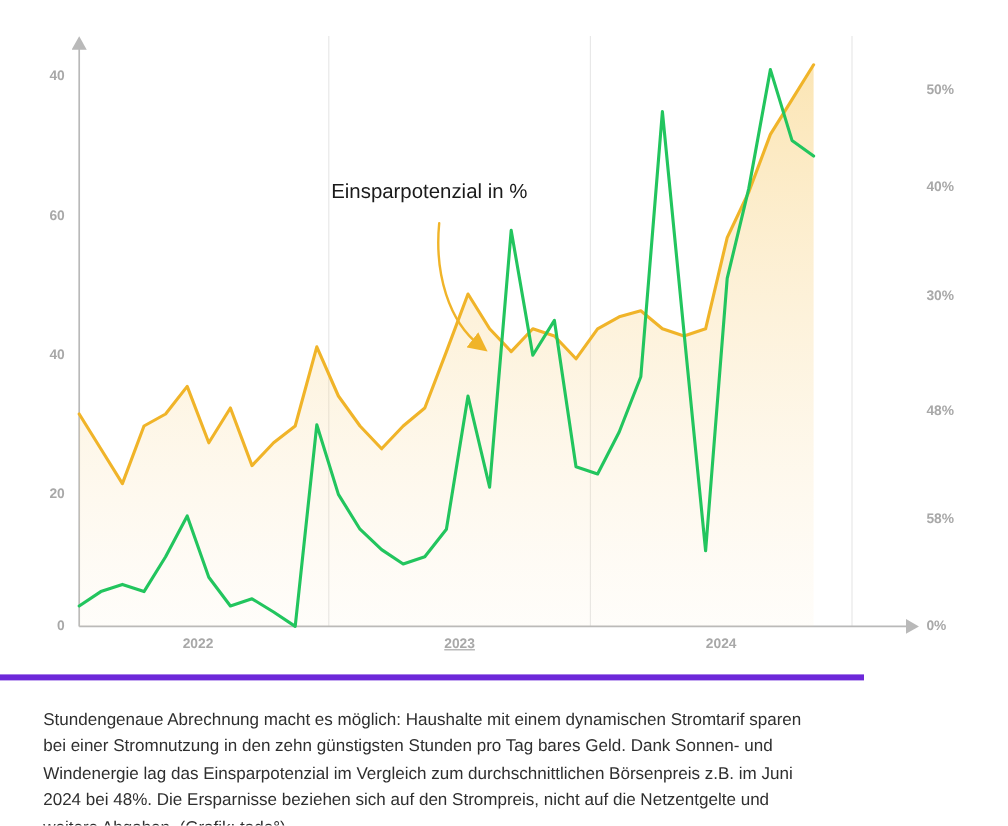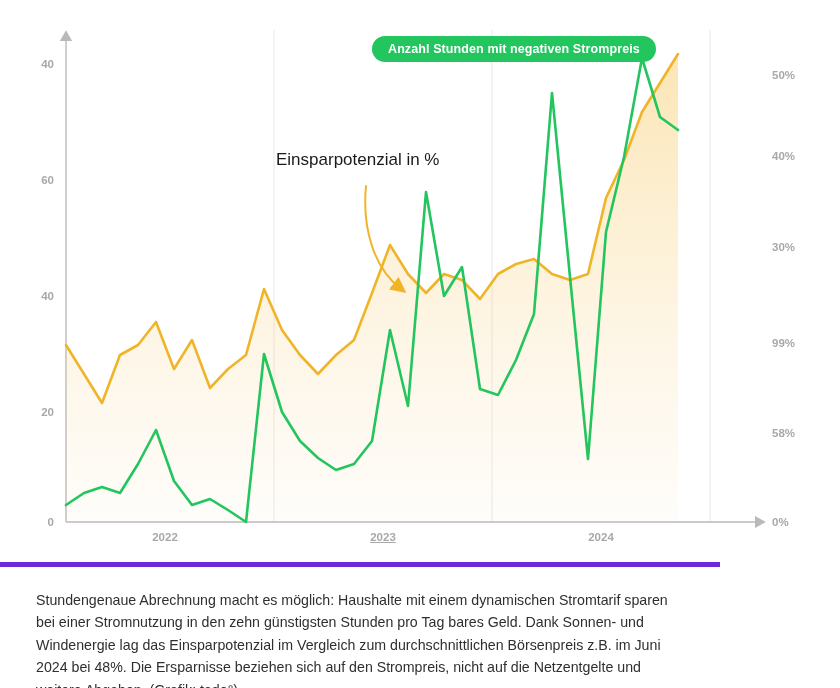--- a/index.html
+++ b/index.html
@@ -78,33 +78,32 @@
       </g>
 
       <path fill="url(#areaFill)" stroke="none" d="M66,345 L84,374 L102,403 L120,355 L138,345 L156,322 L174,369 L192,340 L210,388 L228,369 L246,355 L264,289 L282,330 L300,355 L318,374 L336,355 L354,340 L372,293 L390,245 L408,274 L426,293 L444,274 L462,280 L480,299 L498,274 L516,264 L534,259 L552,274 L570,280 L588,274 L606,198 L624,160 L642,112 L660,83 L678,54 L678,522 L66,522 Z"></path>
       <path fill="none" stroke="#f0b429" stroke-width="2.6" stroke-linejoin="round" stroke-linecap="round" d="M66,345 L84,374 L102,403 L120,355 L138,345 L156,322 L174,369 L192,340 L210,388 L228,369 L246,355 L264,289 L282,330 L300,355 L318,374 L336,355 L354,340 L372,293 L390,245 L408,274 L426,293 L444,274 L462,280 L480,299 L498,274 L516,264 L534,259 L552,274 L570,280 L588,274 L606,198 L624,160 L642,112 L660,83 L678,54"></path>
 
       <path fill="none" stroke="#22c55e" stroke-width="2.6" stroke-linejoin="round" stroke-linecap="round" d="M66,505 L84,493 L102,487 L120,493 L138,464 L156,430 L174,481 L192,505 L210,499 L228,510 L246,522 L264,354 L282,412 L300,441 L318,458 L336,470 L354,464 L372,441 L390,330 L408,406 L426,192 L444,296 L462,267 L480,389 L498,395 L516,360 L534,314 L552,93 L570,277 L588,459 L606,232 L624,157 L642,58 L660,117 L678,130"></path>
 
       <path fill="none" stroke="#f0b429" stroke-width="2" stroke-linecap="round" d="M366,186 C362,228 374,268 400,288" marker-end="url(#arrowHead)"></path>
     </svg>
 
-    <div class="badge">Anzahl Stunden mit negativen Strompreis</div>
     <div class="anno">Einsparpotenzial in %</div>
 
     <div class="axis-label ylabel-left" style="left:26px;top:58px;">40</div>
     <div class="axis-label ylabel-left" style="left:26px;top:174px;">60</div>
     <div class="axis-label ylabel-left" style="left:26px;top:290px;">40</div>
     <div class="axis-label ylabel-left" style="left:26px;top:406px;">20</div>
     <div class="axis-label ylabel-left" style="left:26px;top:516px;">0</div>
 
     <div class="axis-label ylabel-right" style="left:756px;top:69px;">50%</div>
     <div class="axis-label ylabel-right" style="left:756px;top:150px;">40%</div>
     <div class="axis-label ylabel-right" style="left:756px;top:241px;">30%</div>
-    <div class="axis-label ylabel-right" style="left:756px;top:337px;">99%</div>
+    <div class="axis-label ylabel-right" style="left:756px;top:337px;">48%</div>
     <div class="axis-label ylabel-right" style="left:756px;top:427px;">58%</div>
     <div class="axis-label ylabel-right" style="left:756px;top:516px;">0%</div>
 
     <div class="xlabel" style="position:absolute;left:135px;top:531px;">2022</div>
     <div class="xlabel" style="position:absolute;left:353px;top:531px;text-decoration:underline;">2023</div>
     <div class="xlabel" style="position:absolute;left:571px;top:531px;">2024</div>
   </div>
 
   <div class="caption">
     <p>Stundengenaue Abrechnung macht es möglich: Haushalte mit einem dynamischen Stromtarif sparen bei einer Stromnutzung in den zehn günstigsten Stunden pro Tag bares Geld. Dank Sonnen- und Windenergie lag das Einsparpotenzial im Vergleich zum durchschnittlichen Börsenpreis z.B. im Juni 2024 bei 48%. Die Ersparnisse beziehen sich auf den Strompreis, nicht auf die Netzentgelte und weitere Abgaben. (Grafik: tado°)</p>

